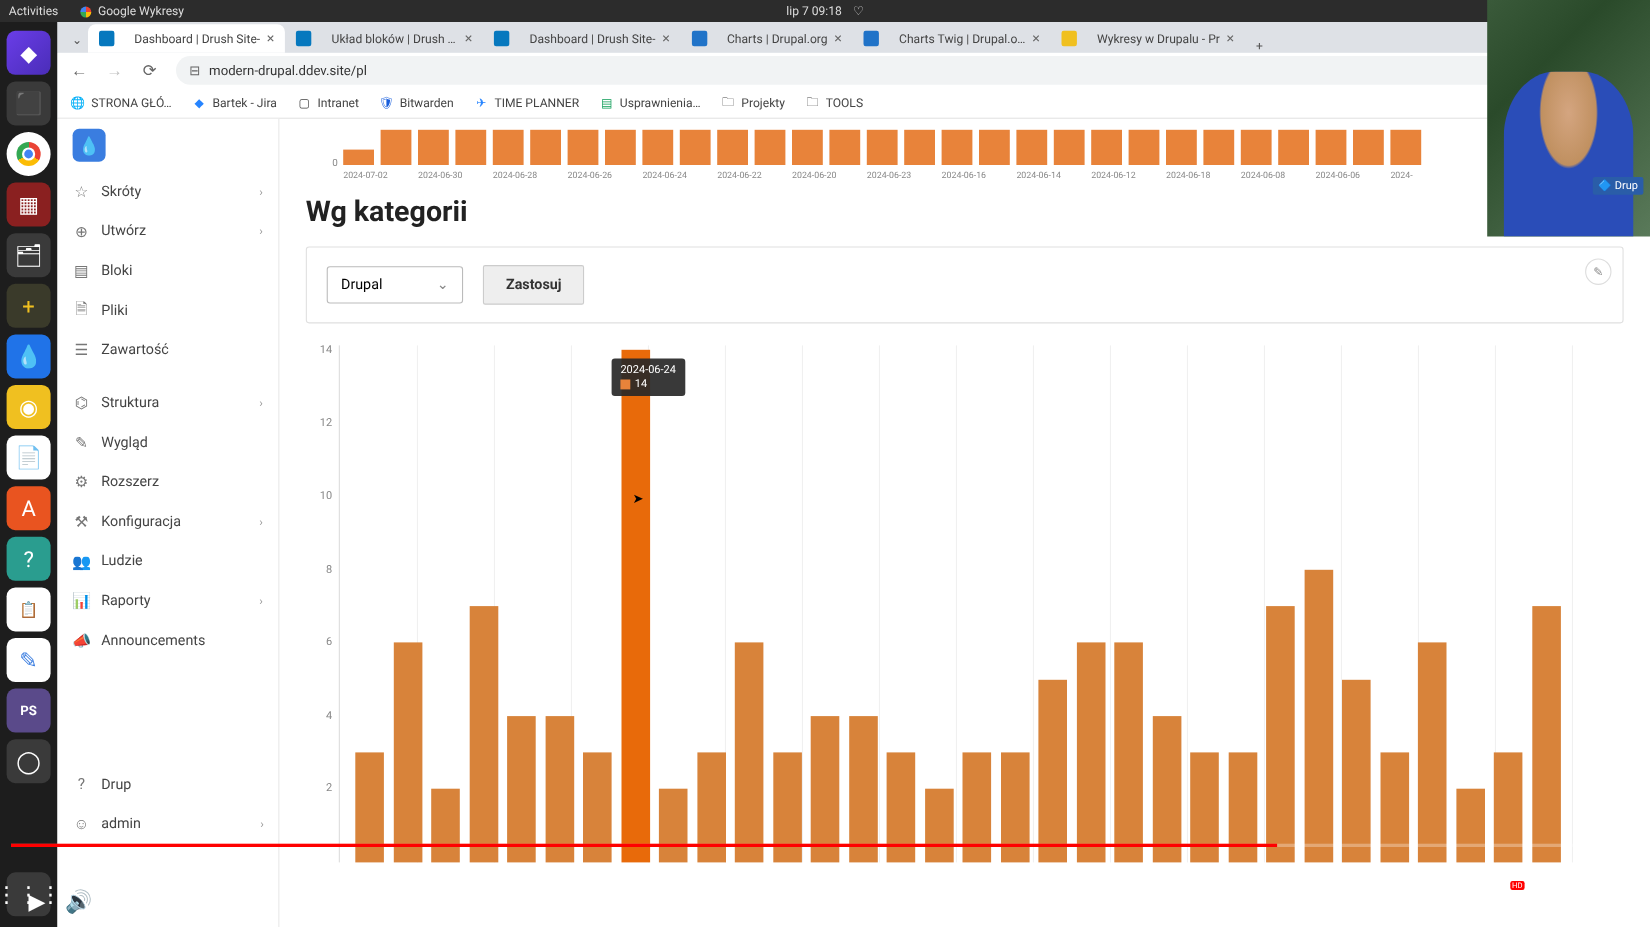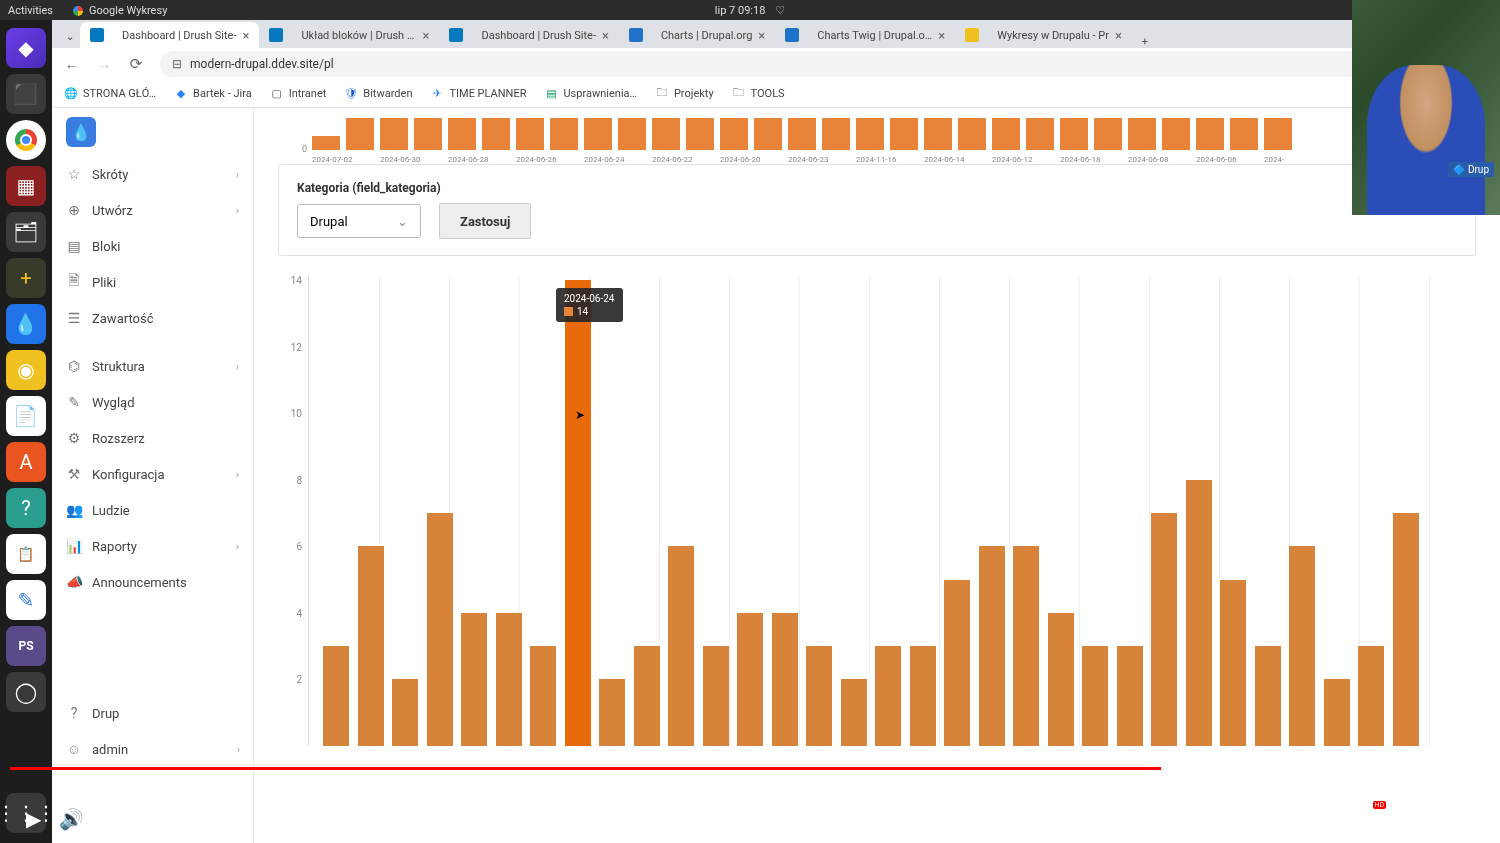--- a/index.html
+++ b/index.html
@@ -361,34 +361,34 @@
         </div>
       <div class="mini-xaxis" id="mini-x">
           <span>2024-07-02</span>
           <span>2024-06-30</span>
           <span>2024-06-28</span>
           <span>2024-06-26</span>
           <span>2024-06-24</span>
           <span>2024-06-22</span>
           <span>2024-06-20</span>
           <span>2024-06-23</span>
-          <span>2024-11-16</span>
+          <span>2024-06-16</span>
           <span>2024-06-14</span>
           <span>2024-06-12</span>
           <span>2024-06-18</span>
           <span>2024-06-08</span>
           <span>2024-06-06</span>
           <span>2024-</span>
         </div>
     </div>
 
+    <h2 class="section-title">Wg kategorii</h2>
 
     <div class="filter-box">
       <div class="edit-ico">✎</div>
-      <div class="filter-label">Kategoria (field_kategoria)</div>
       <div class="filter-row">
         <div class="select">
           <span>Drupal</span>
           <span style="color:#888">⌄</span>
         </div>
         <button class="apply-btn">Zastosuj</button>
       </div>
     </div>
 
     <div class="big-chart">

